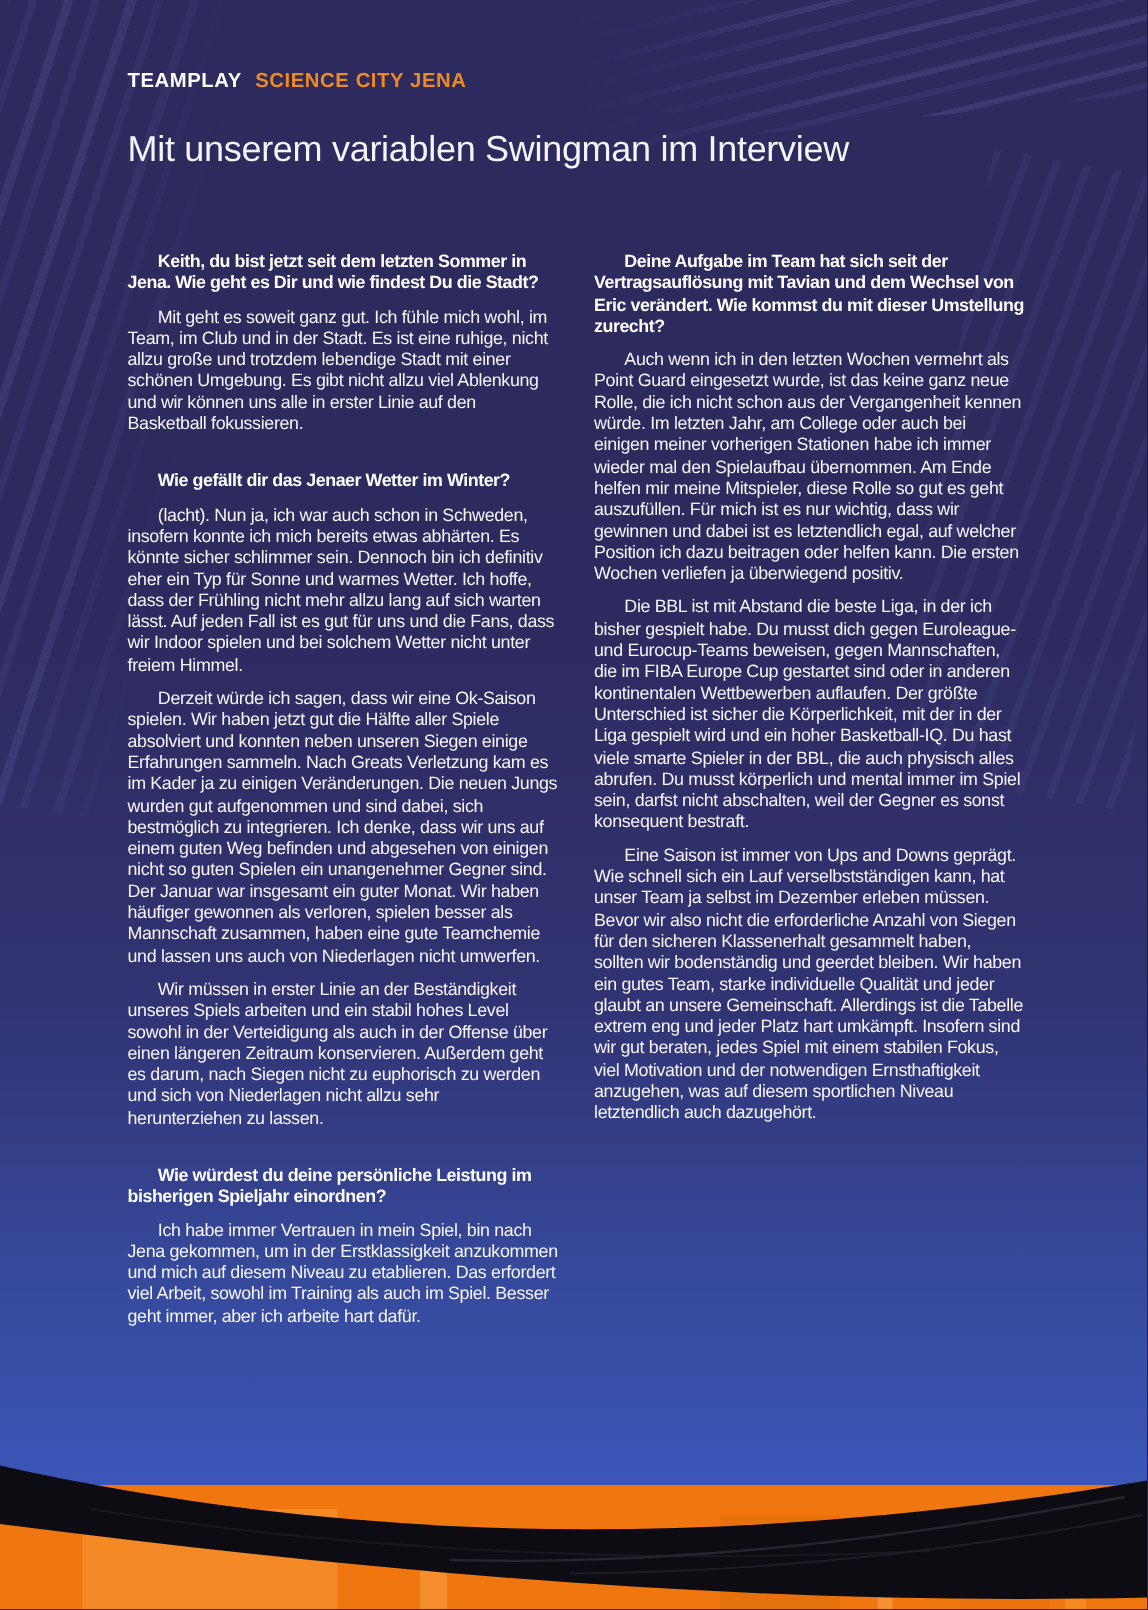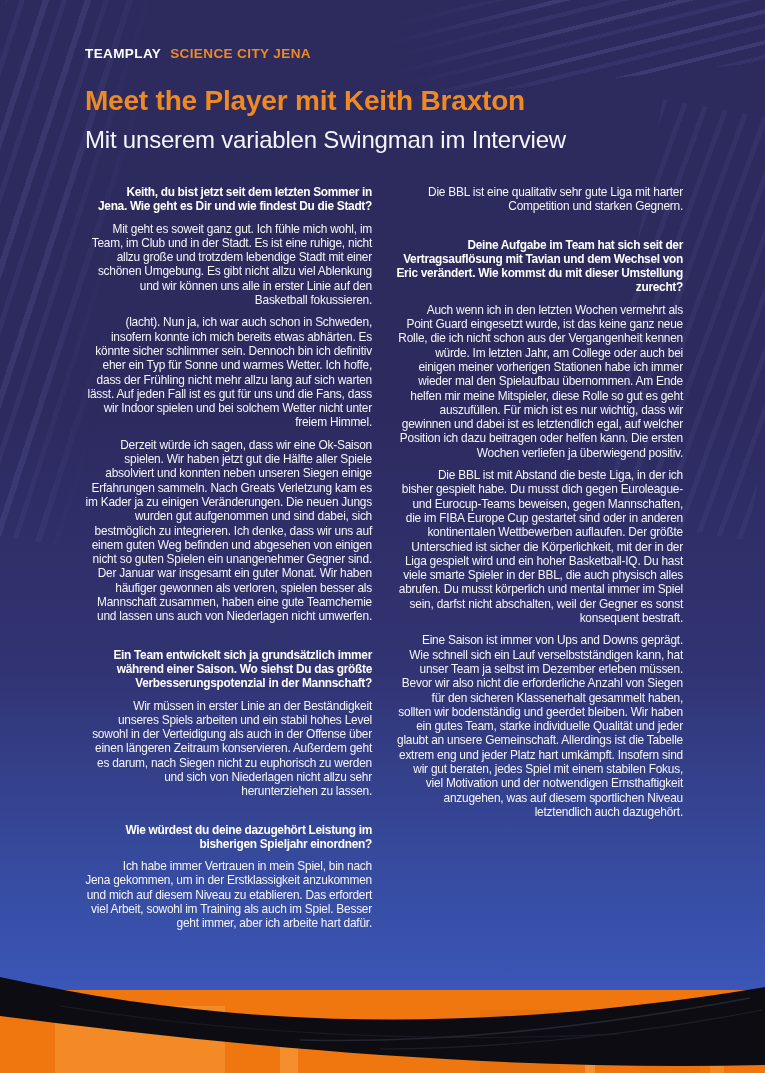--- a/index.html
+++ b/index.html
@@ -38,22 +38,22 @@
     transform:rotate(10deg);
   }
   
   .header{position:absolute;left:85px;top:46px;right:60px;z-index:2;}
   .brand{font-size:13.5px;font-weight:bold;letter-spacing:0.4px;margin-bottom:25px;}
   .brand .club{margin-left:5px;}
   h1.title{margin:0 0 9px 0;font-size:28px;line-height:1.1;font-weight:bold;letter-spacing:-0.2px;}
   h2.subtitle{margin:0;font-size:24px;line-height:1.2;font-weight:400;letter-spacing:-0.2px;color:#f4f4fb;}
   
   .columns{
-    position:absolute;left:85px;top:185px;width:598px;z-index:1;
-    display:flex;gap:24px;text-align:right;
+    position:absolute;left:85px;top:167px;width:598px;z-index:1;
+    display:flex;gap:24px;
   }
   .col{flex:1;min-width:0;}
   .col p{
     margin:0 0 8px 0;
     font-size:11.9px;line-height:14.3px;letter-spacing:-0.22px;
     text-indent:1.7em;
     color:#f5f5fa;
   }
   .col p.q{font-weight:bold;color:#ffffff;margin-top:24px;margin-bottom:8px;letter-spacing:-0.3px;}
   .col p:first-child{margin-top:0;}
@@ -67,37 +67,35 @@
 
   <div class="brush brush-left"></div>
   <div class="brush brush-topright"></div>
   <div class="brush brush-right"></div>
 
   <header class="header">
     <div class="brand">
       <span style="color:#ffffff;">TEAMPLAY</span>
       <span class="club" style="color:#ef8a22;">SCIENCE CITY JENA</span>
     </div>
-    <h1 class="title" style="color:#ef8a22;">Meet the Player mit Keith Braxton</h1>
     <h2 class="subtitle">Mit unserem variablen Swingman im Interview</h2>
   </header>
 
   <main class="columns">
     <div class="col">
       <p class="q">Keith, du bist jetzt seit dem letzten Sommer in Jena. Wie geht es Dir und wie findest Du die Stadt?</p>
       <p class="a">Mit geht es soweit ganz gut. Ich fühle mich wohl, im Team, im Club und in der Stadt. Es ist eine ruhige, nicht allzu große und trotzdem lebendige Stadt mit einer schönen Umgebung. Es gibt nicht allzu viel Ablenkung und wir können uns alle in erster Linie auf den Basketball fokussieren.</p>
+      <p class="q">Wie gefällt dir das Jenaer Wetter im Winter?</p>
       <p class="a">(lacht). Nun ja, ich war auch schon in Schweden, insofern konnte ich mich bereits etwas abhärten. Es könnte sicher schlimmer sein. Dennoch bin ich definitiv eher ein Typ für Sonne und warmes Wetter. Ich hoffe, dass der Frühling nicht mehr allzu lang auf sich warten lässt. Auf jeden Fall ist es gut für uns und die Fans, dass wir Indoor spielen und bei solchem Wetter nicht unter freiem Himmel.</p>
       <p class="a">Derzeit würde ich sagen, dass wir eine Ok-Saison spielen. Wir haben jetzt gut die Hälfte aller Spiele absolviert und konnten neben unseren Siegen einige Erfahrungen sammeln. Nach Greats Verletzung kam es im Kader ja zu einigen Veränderungen. Die neuen Jungs wurden gut aufgenommen und sind dabei, sich bestmöglich zu integrieren. Ich denke, dass wir uns auf einem guten Weg befinden und abgesehen von einigen nicht so guten Spielen ein unangenehmer Gegner sind. Der Januar war insgesamt ein guter Monat. Wir haben häufiger gewonnen als verloren, spielen besser als Mannschaft zusammen, haben eine gute Teamchemie und lassen uns auch von Niederlagen nicht umwerfen.</p>
-      <p class="q">Ein Team entwickelt sich ja grundsätzlich immer während einer Saison. Wo siehst Du das größte Verbesserungspotenzial in der Mannschaft?</p>
       <p class="a">Wir müssen in erster Linie an der Beständigkeit unseres Spiels arbeiten und ein stabil hohes Level sowohl in der Verteidigung als auch in der Offense über einen längeren Zeitraum konservieren. Außerdem geht es darum, nach Siegen nicht zu euphorisch zu werden und sich von Niederlagen nicht allzu sehr herunterziehen zu lassen.</p>
-      <p class="q">Wie würdest du deine dazugehört Leistung im bisherigen Spieljahr einordnen?</p>
+      <p class="q">Wie würdest du deine persönliche Leistung im bisherigen Spieljahr einordnen?</p>
       <p class="a">Ich habe immer Vertrauen in mein Spiel, bin nach Jena gekommen, um in der Erstklassigkeit anzukommen und mich auf diesem Niveau zu etablieren. Das erfordert viel Arbeit, sowohl im Training als auch im Spiel. Besser geht immer, aber ich arbeite hart dafür.</p>
     </div>
     <div class="col">
-      <p class="a">Die BBL ist eine qualitativ sehr gute Liga mit harter Competition und starken Gegnern.</p>
       <p class="q">Deine Aufgabe im Team hat sich seit der Vertragsauflösung mit Tavian und dem Wechsel von Eric verändert. Wie kommst du mit dieser Umstellung zurecht?</p>
       <p class="a">Auch wenn ich in den letzten Wochen vermehrt als Point Guard eingesetzt wurde, ist das keine ganz neue Rolle, die ich nicht schon aus der Vergangenheit kennen würde. Im letzten Jahr, am College oder auch bei einigen meiner vorherigen Stationen habe ich immer wieder mal den Spielaufbau übernommen. Am Ende helfen mir meine Mitspieler, diese Rolle so gut es geht auszufüllen. Für mich ist es nur wichtig, dass wir gewinnen und dabei ist es letztendlich egal, auf welcher Position ich dazu beitragen oder helfen kann. Die ersten Wochen verliefen ja überwiegend positiv.</p>
       <p class="a">Die BBL ist mit Abstand die beste Liga, in der ich bisher gespielt habe. Du musst dich gegen Euroleague- und Eurocup-Teams beweisen, gegen Mannschaften, die im FIBA Europe Cup gestartet sind oder in anderen kontinentalen Wettbewerben auflaufen. Der größte Unterschied ist sicher die Körperlichkeit, mit der in der Liga gespielt wird und ein hoher Basketball-IQ. Du hast viele smarte Spieler in der BBL, die auch physisch alles abrufen. Du musst körperlich und mental immer im Spiel sein, darfst nicht abschalten, weil der Gegner es sonst konsequent bestraft.</p>
       <p class="a">Eine Saison ist immer von Ups and Downs geprägt. Wie schnell sich ein Lauf verselbstständigen kann, hat unser Team ja selbst im Dezember erleben müssen. Bevor wir also nicht die erforderliche Anzahl von Siegen für den sicheren Klassenerhalt gesammelt haben, sollten wir bodenständig und geerdet bleiben. Wir haben ein gutes Team, starke individuelle Qualität und jeder glaubt an unsere Gemeinschaft. Allerdings ist die Tabelle extrem eng und jeder Platz hart umkämpft. Insofern sind wir gut beraten, jedes Spiel mit einem stabilen Fokus, viel Motivation und der notwendigen Ernsthaftigkeit anzugehen, was auf diesem sportlichen Niveau letztendlich auch dazugehört.</p>
     </div>
   </main>
 
   <svg class="footer-art" viewBox="0 0 765 125" preserveAspectRatio="none">
 
     <rect x="0" y="42" width="765" height="83" fill="#f0770f"></rect>

